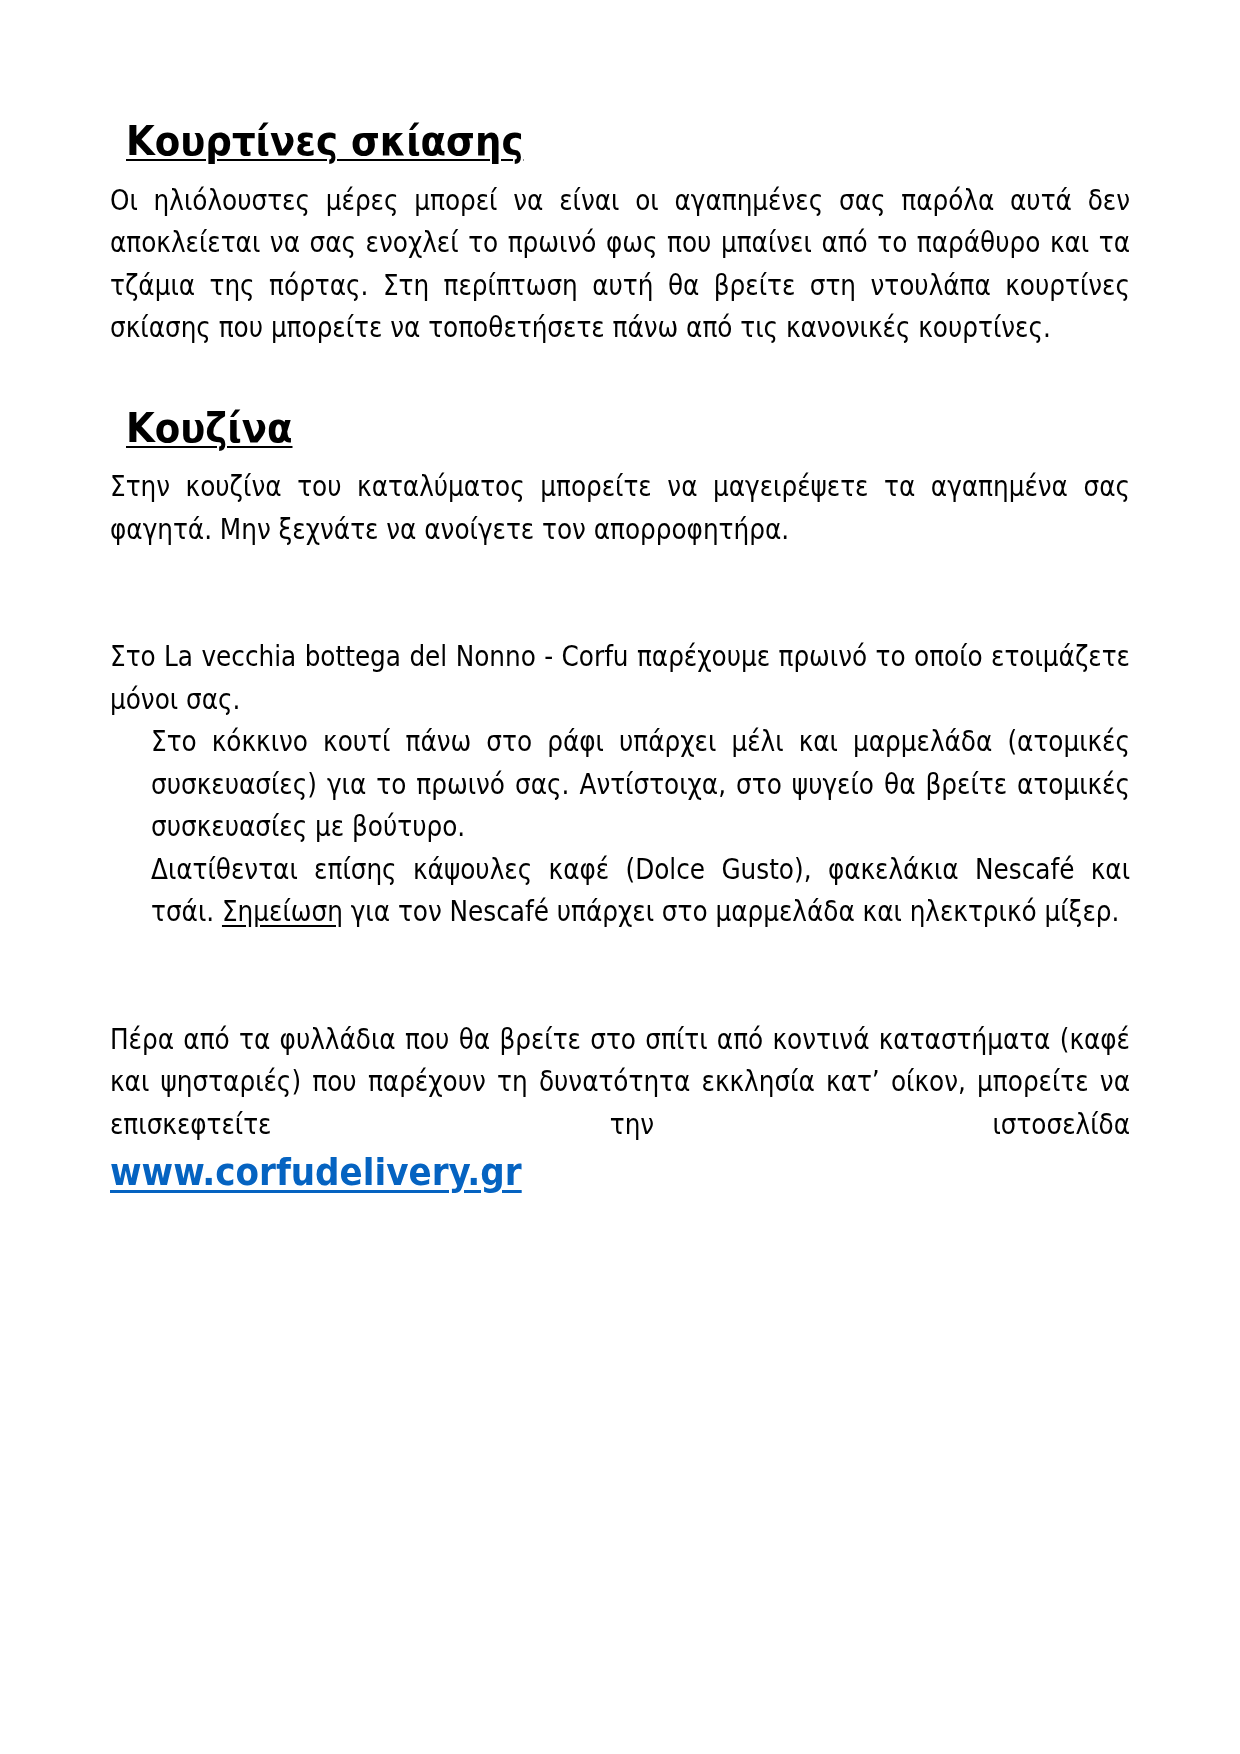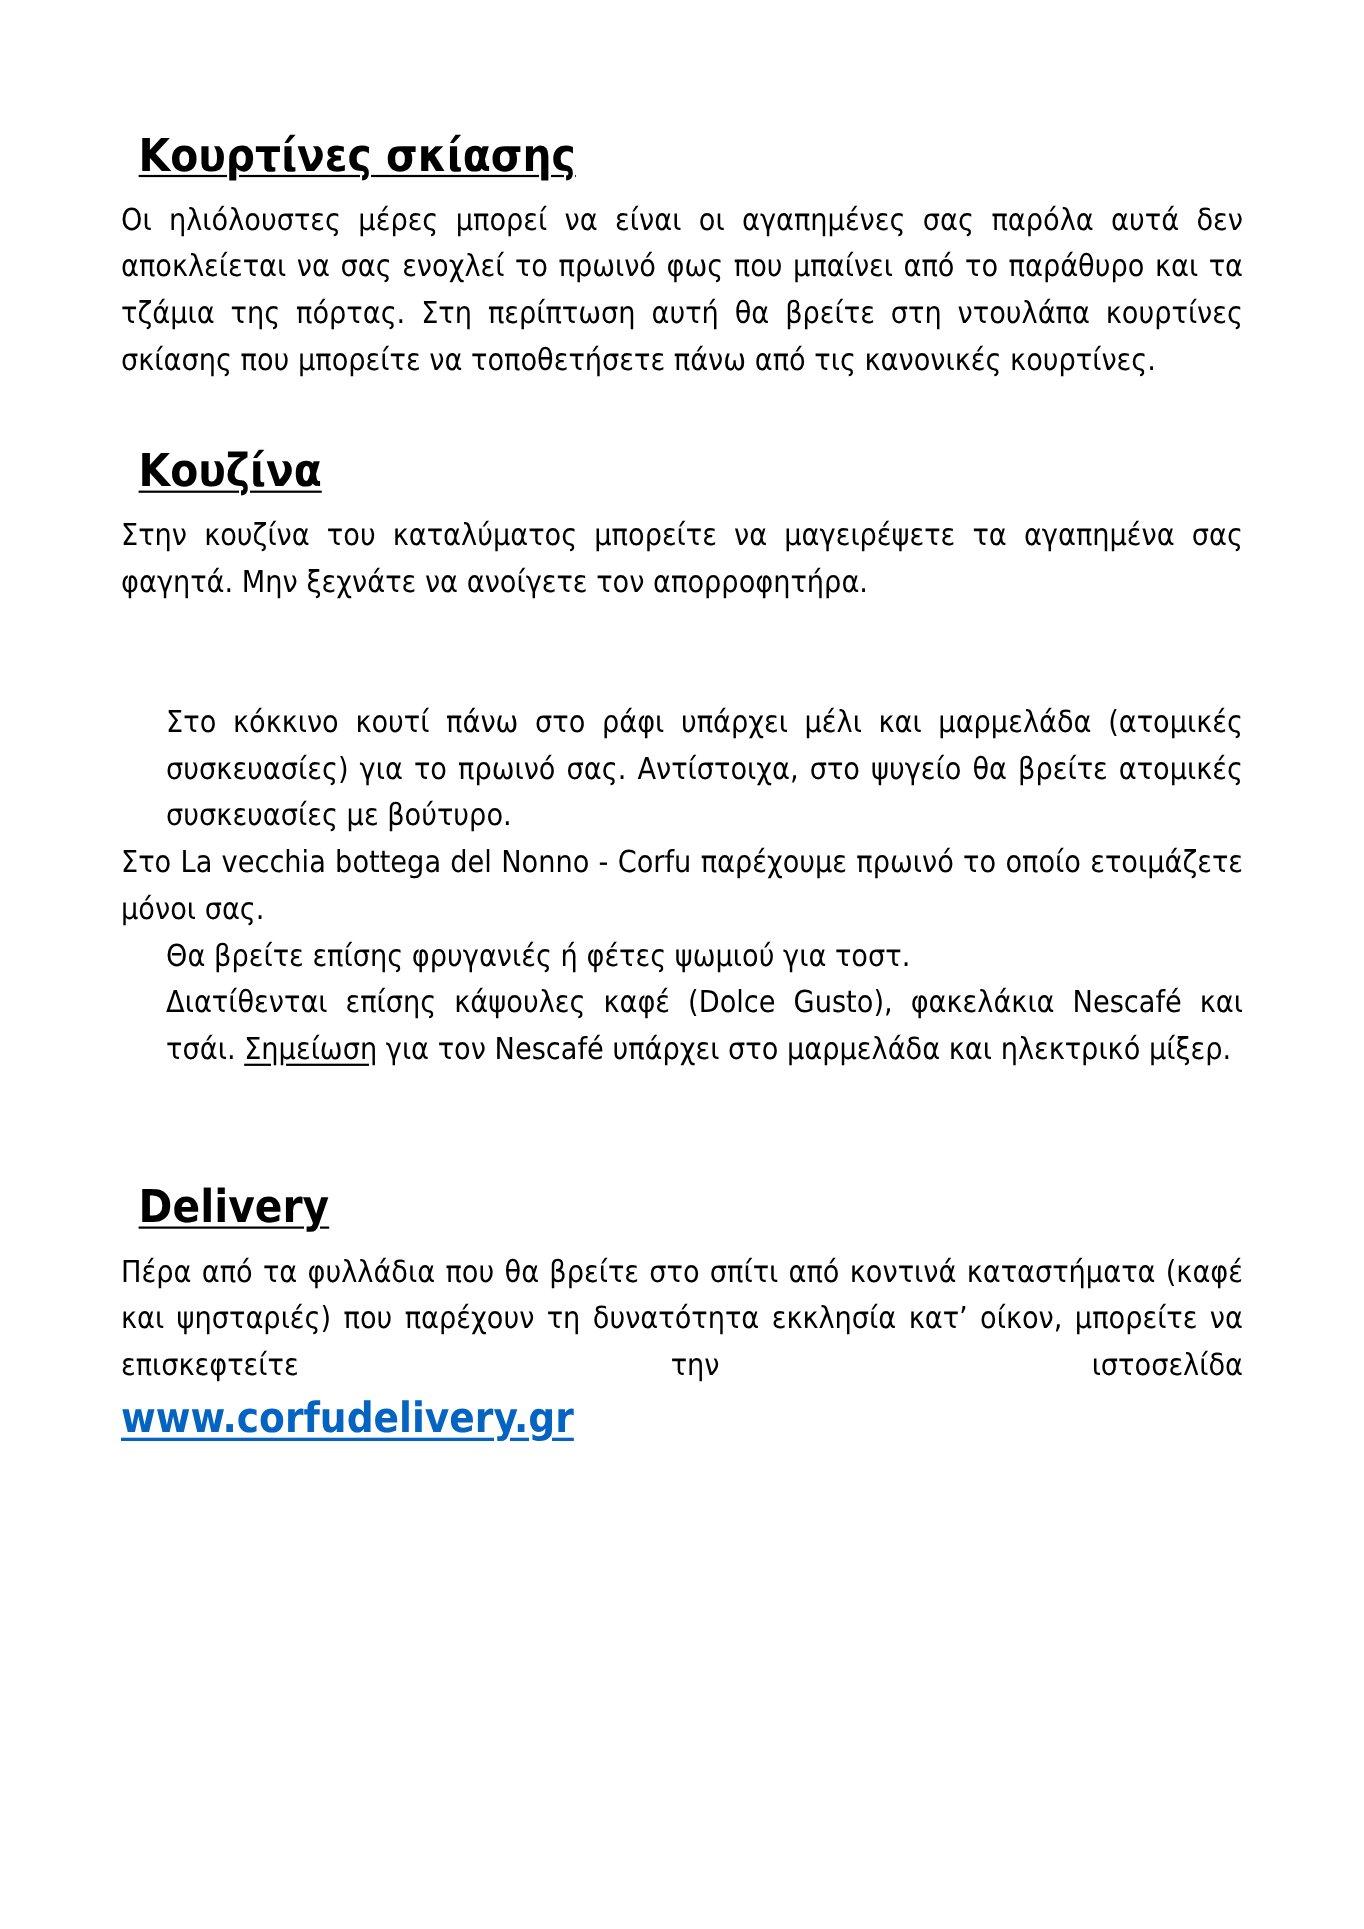--- a/index.html
+++ b/index.html
@@ -38,27 +38,25 @@
   <h2 class="heading">Κουρτίνες σκίασης</h2>
   <p class="para last">Οι ηλιόλουστες μέρες μπορεί να είναι οι αγαπημένες σας παρόλα αυτά δεν αποκλείεται να σας ενοχλεί το πρωινό φως που μπαίνει από το παράθυρο και τα τζάμια της πόρτας. Στη περίπτωση αυτή θα βρείτε στη ντουλάπα κουρτίνες σκίασης που μπορείτε να τοποθετήσετε πάνω από τις κανονικές κουρτίνες.</p>
 
   <div class="gap-1"></div>
 
   <h2 class="heading">Κουζίνα</h2>
   <p class="para last">Στην κουζίνα του καταλύματος μπορείτε να μαγειρέψετε τα αγαπημένα σας φαγητά. Μην ξεχνάτε να ανοίγετε τον απορροφητήρα.</p>
 
   <div class="gap-2"></div>
 
+  <p class="para last">Στο La vecchia bottega del Nonno - Corfu παρέχουμε πρωινό το οποίο ετοιμάζετε μόνοι σας.</p>
   <p class="para last indent">Στο κόκκινο κουτί πάνω στο ράφι υπάρχει μέλι και μαρμελάδα (ατομικές συσκευασίες) για το πρωινό σας. Αντίστοιχα, στο ψυγείο θα βρείτε ατομικές συσκευασίες με βούτυρο.</p>
-  <p class="para last">Στο La vecchia bottega del Nonno - Corfu παρέχουμε πρωινό το οποίο ετοιμάζετε μόνοι σας.</p>
-  <p class="para last indent">Θα βρείτε επίσης φρυγανιές ή φέτες ψωμιού για τοστ.</p>
   <p class="para last indent"><span>Διατίθενται επίσης κάψουλες καφέ (Dolce Gusto), φακελάκια Nescafé και τσάι. </span><span class="u">Σημείωση</span><span> για τον Nescafé υπάρχει στο μαρμελάδα και ηλεκτρικό μίξερ.</span></p>
 
   <div class="gap-2"></div>
 
-  <h2 class="heading">Delivery</h2>
   <p class="para" style="text-align-last: justify;">Πέρα από τα φυλλάδια που θα βρείτε στο σπίτι από κοντινά καταστήματα (καφέ και ψησταριές) που παρέχουν τη δυνατότητα εκκλησία κατ’ οίκον, μπορείτε να επισκεφτείτε την ιστοσελίδα</p>
   <a class="link">www.corfudelivery.gr</a>
 
   <div class="gap-1" style="height:40px"></div>
 
 
 </div>
 
 </body></html>

